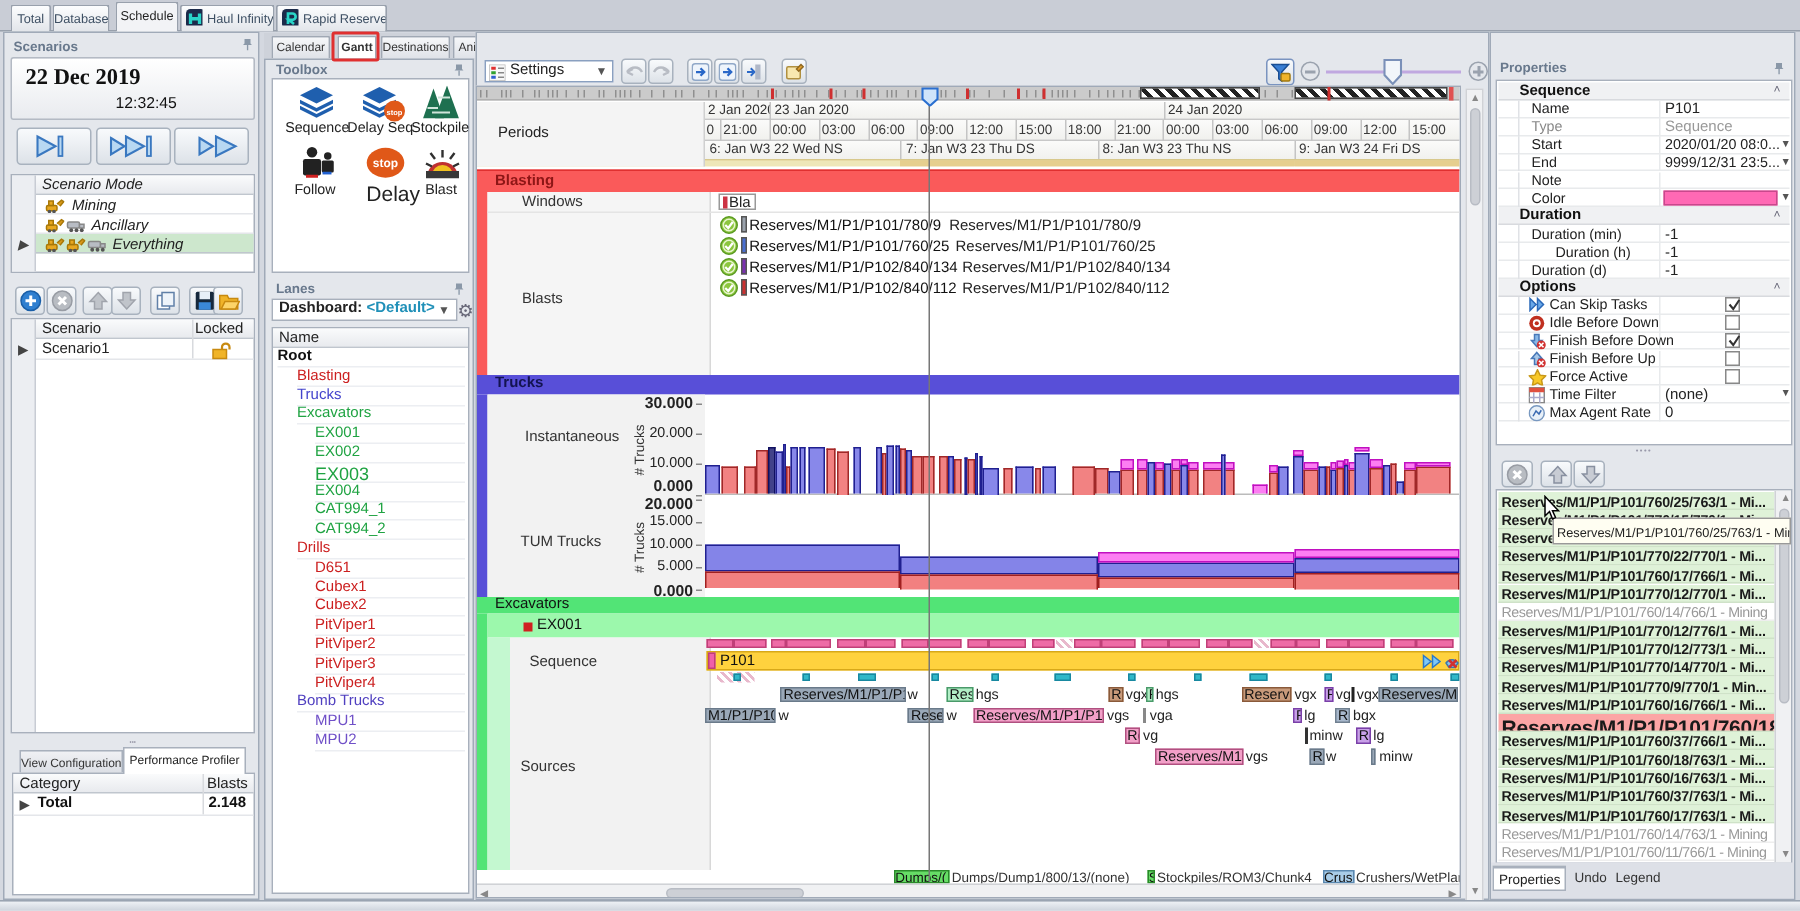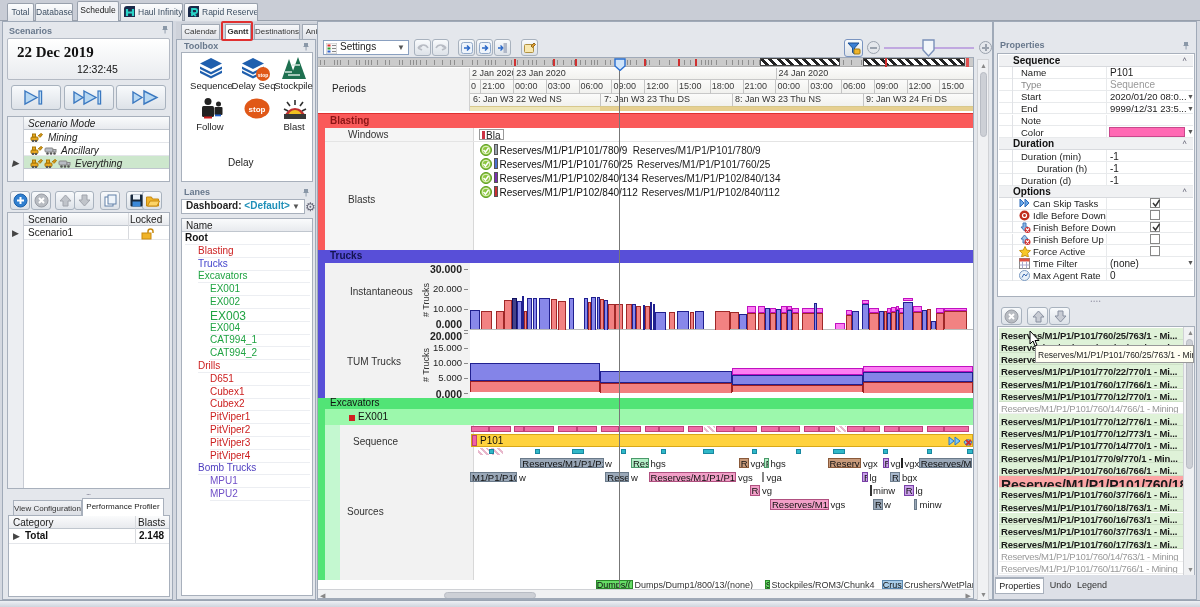--- a/index.html
+++ b/index.html
@@ -242,21 +242,21 @@
           <ellipse cx="13" cy="10.5" rx="12.5" ry="10" fill="#e05818"></ellipse>
           <text x="13" y="13.5" font-size="8" fill="#fff" text-anchor="middle" font-weight="bold" font-family="Liberation Sans">stop</text>
         </svg>
   <svg class="abs" style="left:101px;top:45px;" width="24" height="21">
           <path d="M2 19a10 9 0 0 1 20 0Z" fill="#c03030"></path>
           <path d="M5 19a7 7 0 0 1 14 0Z" fill="#f0c020"></path>
           <path d="M12 2v5M4 4l3 4M20 4l-3 4M1 11l4 2M23 11l-4 2" stroke="#303030" stroke-width="1.6"></path>
           <rect x="1" y="16" width="22" height="5" fill="#383838"></rect>
         </svg>
   <div class="abs" style="left:2px;top:68px;width:52px;text-align:center;color:#222;font-size:9.5px;">Follow</div>
-  <div class="abs" style="left:46px;top:68px;width:52px;text-align:left;color:#222;font-size:10px;margin-top:36px;">Delay</div>
+  <div class="abs" style="left:46px;top:68px;width:52px;text-align:right;color:#222;font-size:14px;">Delay</div>
   <div class="abs" style="left:86px;top:68px;width:52px;text-align:center;color:#222;font-size:9.5px;">Blast</div>
  </div>
 
  <div class="abs phead" style="left:7px;top:147px;">Lanes</div>
  <div class="abs" style="left:125px;top:148px;"><svg width="8" height="9">
           <path d="M2 1h4v3l1 1H1l1-1Z" fill="#8a98a8"></path>
           <rect x="3.6" y="5" width="0.9" height="3.5" fill="#8a98a8"></rect>
         </svg></div>
  <div class="abs wbox" style="left:4px;top:159px;width:124px;height:15px;">
    <span class="b" style="color:#222;margin-left:4px;">Dashboard: <span style="color:#2090b8;">&lt;Default&gt;</span></span>

